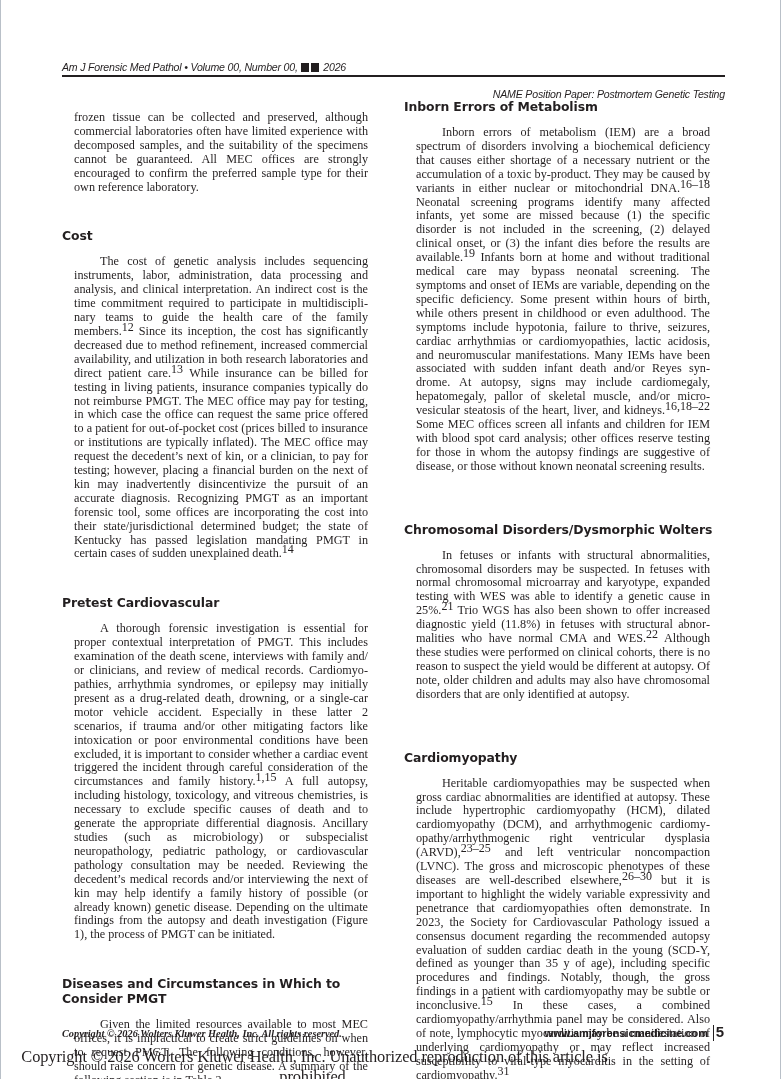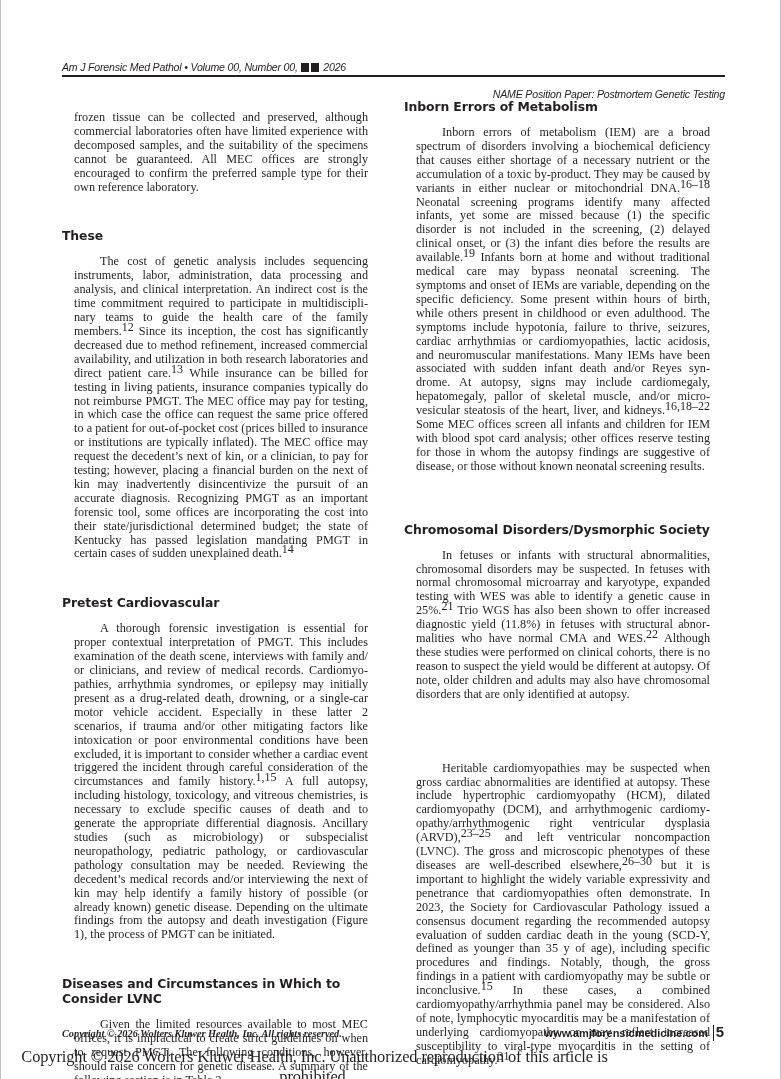--- a/index.html
+++ b/index.html
@@ -67,51 +67,52 @@
     <span>2026</span>
   </span>
   <span class="right">NAME Position Paper: Postmortem Genetic Testing</span>
 </div>
 
 <div class="col left">
   <p>frozen tissue can be collected and preserved, although commercial laboratories often have limited experience with decomposed samples, and the suitability of the specimens cannot be guaranteed. All MEC offices are strongly encouraged to confirm the preferred sample type for their own reference laboratory.</p>
 
   <div class="gap-lg"></div>
   <section>
-    <h2>These</h2>
+    <h2>Cost</h2>
     <p class="indent"><span>The cost of genetic analysis includes sequencing instruments, labor, administration, data processing and analysis, and clinical interpretation. An indirect cost is the time commitment required to participate in multidiscipli­nary teams to guide the health care of the family members.</span><sup>12</sup><span> Since its inception, the cost has significantly decreased due to method refinement, increased commercial availability, and utilization in both research laboratories and direct patient care.</span><sup>13</sup><span> While insurance can be billed for testing in living patients, insurance companies typically do not reimburse PMGT. The MEC office may pay for testing, in which case the office can request the same price offered to a patient for out-of-pocket cost (prices billed to insurance or institutions are typically inflated). The MEC office may request the decedent’s next of kin, or a clinician, to pay for testing; however, placing a financial burden on the next of kin may inadvertently disincentivize the pursuit of an accurate diagnosis. Recognizing PMGT as an important forensic tool, some offices are incorporating the cost into their state/jurisdictional determined budget; the state of Kentucky has passed legislation mandating PMGT in certain cases of sudden unexplained death.</span><sup>14</sup></p>
   </section>
 
   <div class="gap-lg"></div>
   <section>
     <h2>Pretest Cardiovascular</h2>
     <p class="indent"><span>A thorough forensic investigation is essential for proper contextual interpretation of PMGT. This includes examination of the death scene, interviews with family and/ or clinicians, and review of medical records. Cardiomyo­pathies, arrhythmia syndromes, or epilepsy may initially present as a drug-related death, drowning, or a single-car motor vehicle accident. Especially in these latter 2 scenarios, if trauma and/or other mitigating factors like intoxication or poor environmental conditions have been excluded, it is important to consider whether a cardiac event triggered the incident through careful consideration of the circumstances and family history.</span><sup>1,15</sup><span> A full autopsy, including histology, toxicology, and vitreous chemistries, is necessary to exclude specific causes of death and to generate the appropriate differential diagnosis. Ancillary studies (such as microbiology) or subspecialist neuropathology, pediatric pathology, or cardiovascular pathology consulta­tion may be needed. Reviewing the decedent’s medical records and/or interviewing the next of kin may help identify a family history of possible (or already known) genetic disease. Depending on the ultimate findings from the autopsy and death investigation (Figure 1), the process of PMGT can be initiated.</span></p>
   </section>
 
   <div class="gap-lg"></div>
   <section>
-    <h2>Diseases and Circumstances in Which to Consider LVNC</h2>
+    <h2>Diseases and Circumstances in Which to Consider PMGT</h2>
     <p class="indent">Given the limited resources available to most MEC offices, it is impractical to create strict guidelines on when to request PMGT. The following conditions, however, should raise concern for genetic disease. A summary of the following section is in Table 2.</p>
   </section>
 </div>
 
 <div class="col right">
   <section>
     <h2>Inborn Errors of Metabolism</h2>
     <p class="indent"><span>Inborn errors of metabolism (IEM) are a broad spectrum of disorders involving a biochemical deficiency that causes either shortage of a necessary nutrient or the accumulation of a toxic by-product. They may be caused by variants in either nuclear or mitochondrial DNA.</span><sup>16–18</sup><span> Neonatal screening programs identify many affected infants, yet some are missed because (1) the specific disorder is not included in the screening, (2) delayed clinical onset, or (3) the infant dies before the results are available.</span><sup>19</sup><span> Infants born at home and without traditional medical care may bypass neonatal screening. The symptoms and onset of IEMs are variable, depending on the specific deficiency. Some present within hours of birth, while others present in childhood or even adulthood. The symptoms include hypotonia, failure to thrive, seizures, cardiac arrhythmias or cardiomyopathies, lactic acidosis, and neuromuscular manifestations. Many IEMs have been associated with sudden infant death and/or Reyes syn­drome. At autopsy, signs may include cardiomegaly, hepatomegaly, pallor of skeletal muscle, and/or micro­vesicular steatosis of the heart, liver, and kidneys.</span><sup>16,18–22</sup><span> Some MEC offices screen all infants and children for IEM with blood spot card analysis; other offices reserve testing for those in whom the autopsy findings are suggestive of disease, or those without known neonatal screening results.</span></p>
   </section>
 
   <div class="gap-lg" style="height:36px"></div>
   <section>
-    <h2>Chromosomal Disorders/Dysmorphic Society</h2>
+    <h2>Chromosomal Disorders/Dysmorphic Wolters</h2>
     <p class="indent"><span>In fetuses or infants with structural abnormalities, chromosomal disorders may be suspected. In fetuses with normal chromosomal microarray and karyotype, expanded testing with WES was able to identify a genetic cause in 25%.</span><sup>21</sup><span> Trio WGS has also been shown to offer increased diagnostic yield (11.8%) in fetuses with structural abnor­malities who have normal CMA and WES.</span><sup>22</sup><span> Although these studies were performed on clinical cohorts, there is no reason to suspect the yield would be different at autopsy. Of note, older children and adults may also have chromosomal disorders that are only identified at autopsy.</span></p>
   </section>
 
   <div class="gap-lg" style="height:36px"></div>
   <section>
+    <h2>Cardiomyopathy</h2>
     <p class="indent"><span>Heritable cardiomyopathies may be suspected when gross cardiac abnormalities are identified at autopsy. These include hypertrophic cardiomyopathy (HCM), dilated cardiomyopathy (DCM), and arrhythmogenic cardiomy­opathy/arrhythmogenic right ventricular dysplasia (ARVD),</span><sup>23–25</sup><span> and left ventricular noncompaction (LVNC). The gross and microscopic phenotypes of these diseases are well-described elsewhere,</span><sup>26–30</sup><span> but it is important to high­light the widely variable expressivity and penetrance that cardiomyopathies often demonstrate. In 2023, the Society for Cardiovascular Pathology issued a consensus document regarding the recommended autopsy evaluation of sudden cardiac death in the young (SCD-Y, defined as younger than 35 y of age), including specific procedures and findings. Notably, though, the gross findings in a patient with cardiomyopathy may be subtle or inconclusive.</span><sup>15</sup><span> In these cases, a combined cardiomyopathy/arrhythmia panel may be considered. Also of note, lymphocytic myocarditis may be a manifestation of underlying cardiomyopathy or may reflect increased susceptibility to viral-type myocarditis in the setting of cardiomyopathy.</span><sup>31</sup></p>
   </section>
 </div>
 
 <div class="footer">
   <span class="copy">Copyright © 2026 Wolters Kluwer Health, Inc. All rights reserved.</span>
   <span class="url">www.amjforensicmedicine.com</span>
   <span class="pipe"></span>
   <span class="pageno">5</span>
 </div>

